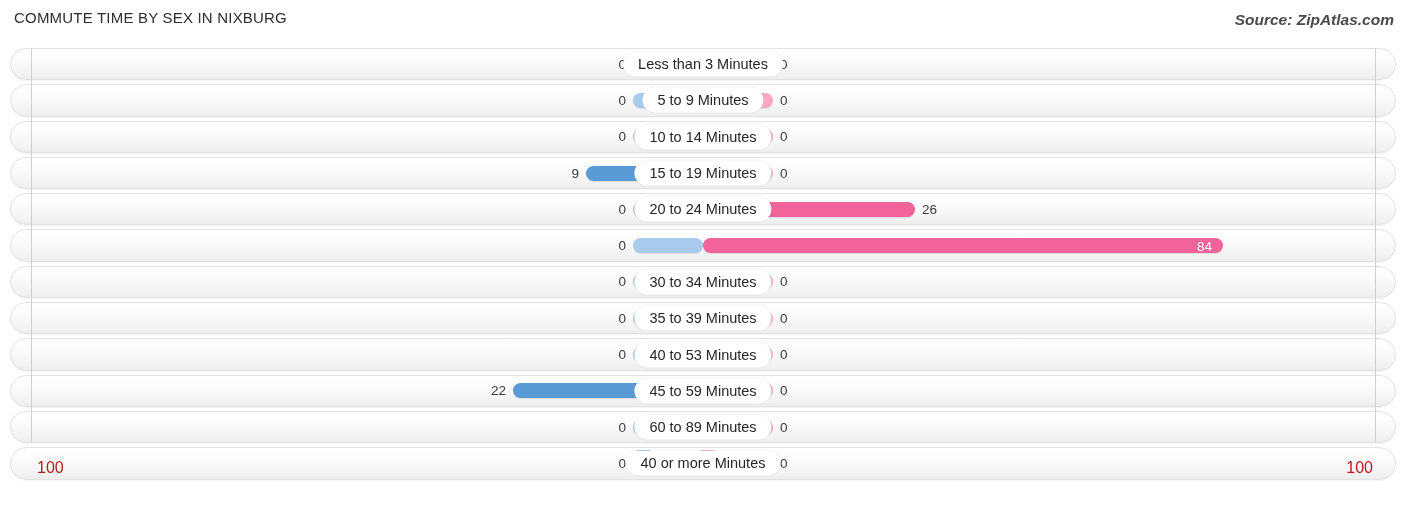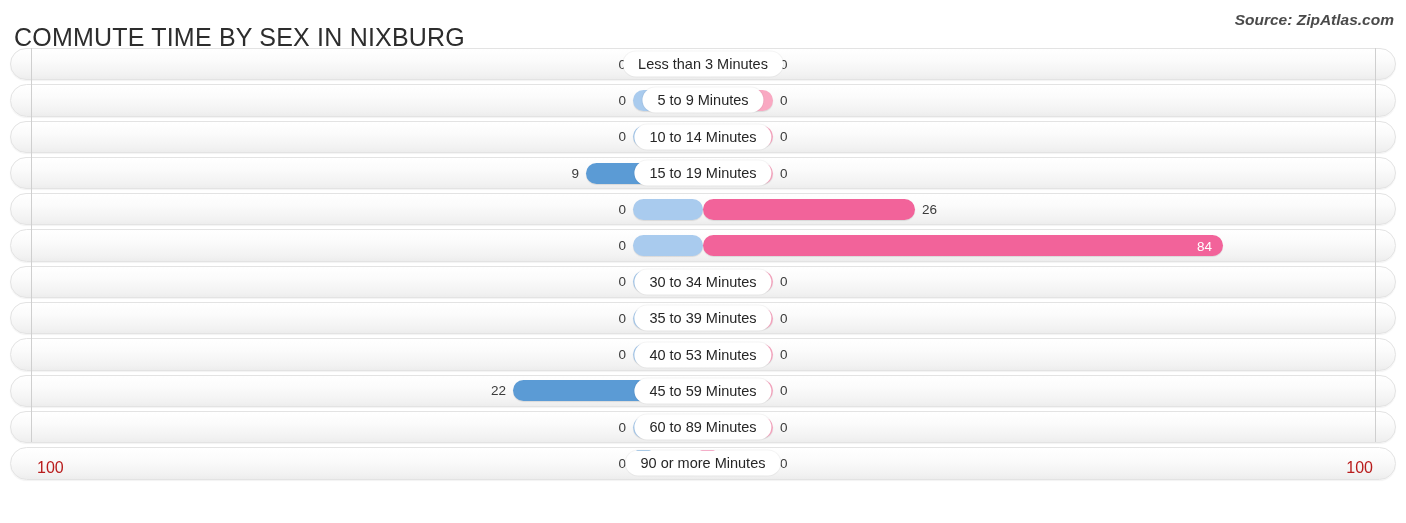--- a/index.html
+++ b/index.html
@@ -13,26 +13,25 @@
   #page {
     position: relative;
     width: 1406px; height: 523px;
     background: #ffffff;
   }
 
   
   .chart-title {
     position: absolute;
     left: 14px; top: 9px;
-    font-size: 25px;
+    font-size: 15px;
     letter-spacing: .2px;
     color: #2d2d2d;
     font-weight: 400;
     white-space: nowrap;
-    margin-top: 14px;
   }
   .chart-source {
     position: absolute;
     right: 12px; top: 11px;
     font-size: 15.5px;
     font-style: italic;
     font-weight: bold;
     color: #4a4a4a;
     white-space: nowrap;
   }
@@ -77,21 +76,21 @@
     height: 100%;
     display: flex;
     align-items: center;
     flex: 1 1 0;
     min-width: 0;
   }
   .half.left  { justify-content: flex-end; padding-right: 0; }
   .half.right { justify-content: flex-start; }
 
   .bar {
-    height: 21px;
+    height: 15px;
     border-radius: 11px;
     position: relative;
     flex: 0 0 auto;
     box-shadow: 0 1px 1px rgba(0,0,0,0.10);
   }
   .bar.male   { background: #a9cbee; }
   .bar.female { background: #f9a8c2; }
   .bar.male.hi   { background: #5b9bd5; }
   .bar.female.hi { background: #f2639a; }
 
@@ -216,20 +215,21 @@
         </div>
         <div class="row">
           <div class="half left">
             <span class="val left">0</span>
             <div class="bar male" style="width: 70px;"></div>
           </div>
           <div class="half right">
             <div class="bar female hi" style="width: 212px;"></div>
             <span class="val right">26</span>
           </div>
+          <div class="cat-label">20 to 24 Minutes</div>
         </div>
         <div class="row">
           <div class="half left">
             <span class="val left">0</span>
             <div class="bar male" style="width: 70px;"></div>
           </div>
           <div class="half right">
             <div class="bar female hi" style="width: 520px;">
               <span class="val inside">84</span>
             </div>
@@ -292,21 +292,21 @@
         </div>
         <div class="row">
           <div class="half left">
             <span class="val left">0</span>
             <div class="bar male" style="width: 70px;"></div>
           </div>
           <div class="half right">
             <div class="bar female" style="width: 70px;"></div>
             <span class="val right">0</span>
           </div>
-          <div class="cat-label">90 or more Minutes</div>
+          <div class="cat-label">40 or more Minutes</div>
         </div>
       </div>
 
     <div class="footer">
       <div class="axis-tick left">100</div>
       <div class="axis-tick right">100</div>
       <div class="legend" id="legend-container">
           <div class="legend-item">
             <span class="legend-swatch male" style="background: rgb(91, 155, 213);"></span>
             <span class="legend-text">Male</span>

